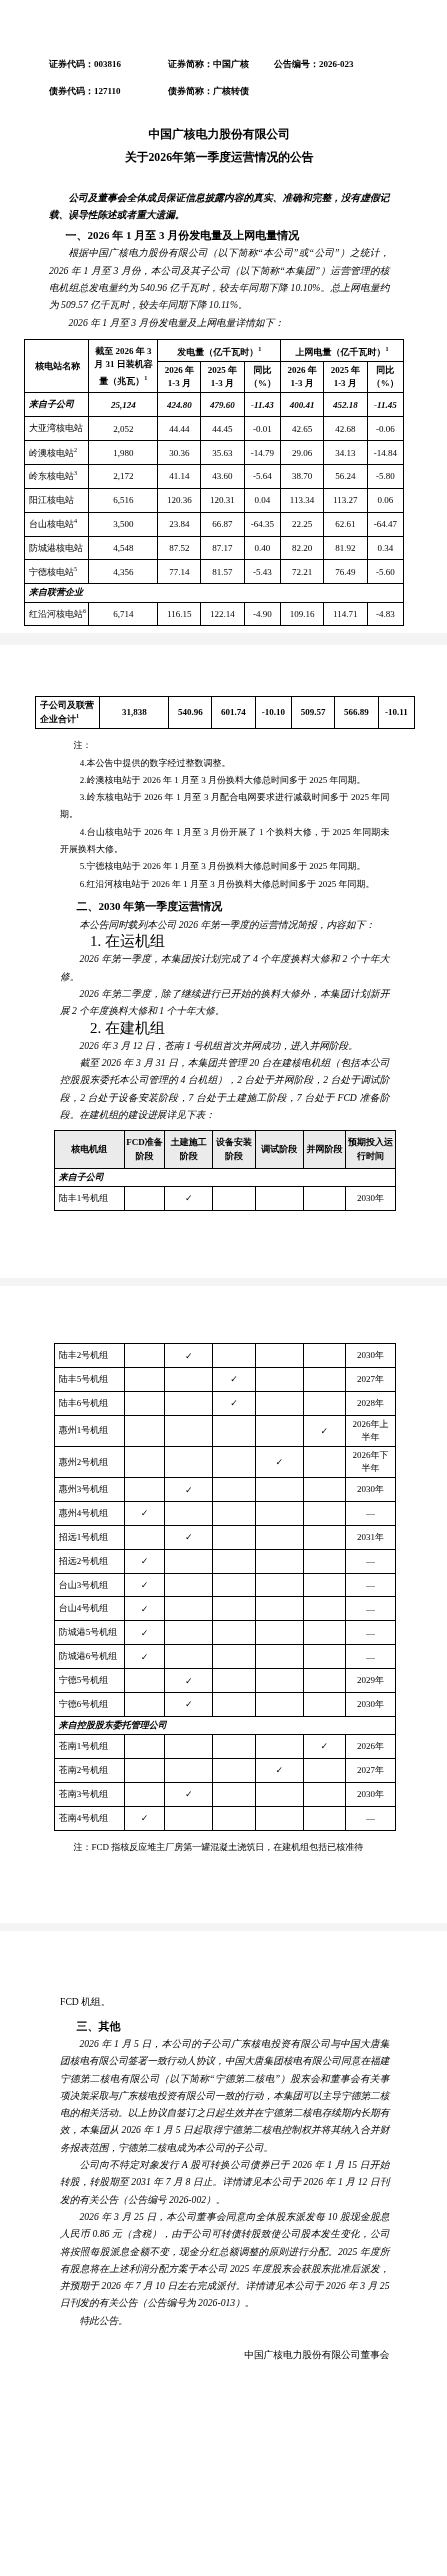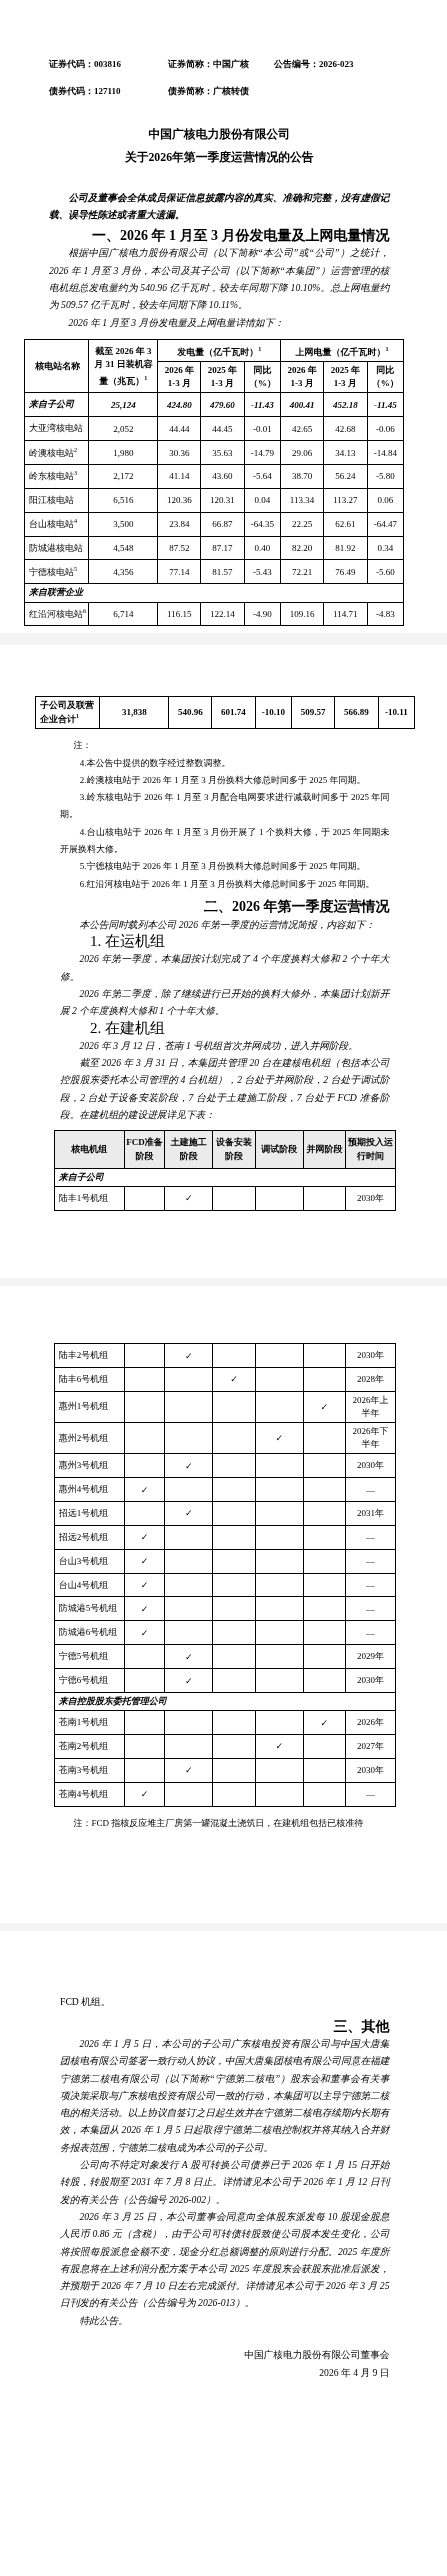--- a/index.html
+++ b/index.html
@@ -29,21 +29,21 @@
   .doc-head{display:flex;margin:0 25px 0 25px;font-size:9px;font-weight:bold;line-height:12.4px;}
   .doc-head .c1{width:119px;}
   .doc-head .c2{width:106px;}
   .doc-head .c3{flex:1;}
   .doc-head + .doc-head{margin-top:15px;}
 
   .doc-title{margin-top:25px;text-align:center;font-size:11.8px;font-weight:bold;line-height:23.5px;}
 
   .para{margin:0 25px;font-size:9.7px;line-height:17.3px;text-align:justify;text-indent:2em;font-style:italic;}
   .declaration{font-weight:bold;margin-top:18.7px;}
-  .heading{margin:4.1px 25px 0 25px;font-size:14px;font-weight:bold;line-height:17.3px;text-indent:1.5em;text-align:right;}
+  .heading{margin:4.1px 25px 0 25px;font-size:11px;font-weight:bold;line-height:17.3px;text-indent:1.5em;}
   .subheading{margin:0 25px;font-size:15px;font-weight:normal;line-height:17.3px;text-indent:2em;}
   .note-line{margin:8.3px 25px 0 25px;font-size:9px;line-height:17.3px;text-indent:1.5em;}
   .footnote{margin:0 25px;font-size:9px;line-height:17.3px;text-align:justify;text-indent:2.2em;}
   .plain-line{margin:0 25px;font-size:9.7px;line-height:17.3px;}
 
   
   table{border-collapse:collapse;table-layout:fixed;font-size:9px;}
   .tbl1{width:380px;margin-top:7px;border:1.4px solid #000;}
   .tbl1 th,.tbl1 td{border:0.7px solid #000;padding:2.1px 2.1px;}
   .tbl1 thead th{font-weight:bold;text-align:center;line-height:13px;background:#fff;}
@@ -243,21 +243,21 @@
   </table>
 
   <p class="note-line">注：</p>
   <p class="footnote">4.本公告中提供的数字经过整数调整。</p>
   <p class="footnote">2.岭澳核电站于 2026 年 1 月至 3 月份换料大修总时间多于 2025 年同期。</p>
   <p class="footnote">3.岭东核电站于 2026 年 1 月至 3 月配合电网要求进行减载时间多于 2025 年同期。</p>
   <p class="footnote">4.台山核电站于 2026 年 1 月至 3 月份开展了 1 个换料大修，于 2025 年同期未开展换料大修。</p>
   <p class="footnote">5.宁德核电站于 2026 年 1 月至 3 月份换料大修总时间多于 2025 年同期。</p>
   <p class="footnote">6.红沿河核电站于 2026 年 1 月至 3 月份换料大修总时间多于 2025 年同期。</p>
 
-  <p class="heading" style="margin-top:5.5px;">二、2026 年第一季度运营情况</p>
+  <p class="heading" style="margin-top:5.5px;">二、2030 年第一季度运营情况</p>
   <p class="para">本公告同时载列本公司 2026 年第一季度的运营情况简报，内容如下：</p>
   <p class="subheading">1. 在运机组</p>
   <p class="para">2026 年第一季度，本集团按计划完成了 4 个年度换料大修和 2 个十年大修。</p>
   <p class="para">2026 年第二季度，除了继续进行已开始的换料大修外，本集团计划新开展 2 个年度换料大修和 1 个十年大修。</p>
   <p class="subheading">2. 在建机组</p>
   <p class="para">2026 年 3 月 12 日，苍南 1 号机组首次并网成功，进入并网阶段。</p>
   <p class="para">截至 2026 年 3 月 31 日，本集团共管理 20 台在建核电机组（包括本公司控股股东委托本公司管理的 4 台机组），2 台处于并网阶段，2 台处于调试阶段，2 台处于设备安装阶段，7 台处于土建施工阶段，7 台处于 FCD 准备阶段。在建机组的建设进展详见下表：</p>
 
   <table class="tbl2">
     <colgroup>
@@ -315,20 +315,29 @@
         <tr>
           <td class="name-cell">陆丰2号机组</td>
           <td class="val-cell"></td>
           <td class="val-cell">✓</td>
           <td class="val-cell"></td>
           <td class="val-cell"></td>
           <td class="val-cell"></td>
           <td class="val-cell">2030年</td>
         </tr>
         <tr>
+          <td class="name-cell">陆丰5号机组</td>
+          <td class="val-cell"></td>
+          <td class="val-cell"></td>
+          <td class="val-cell">✓</td>
+          <td class="val-cell"></td>
+          <td class="val-cell"></td>
+          <td class="val-cell">2027年</td>
+        </tr>
+        <tr>
           <td class="name-cell">陆丰6号机组</td>
           <td class="val-cell"></td>
           <td class="val-cell"></td>
           <td class="val-cell">✓</td>
           <td class="val-cell"></td>
           <td class="val-cell"></td>
           <td class="val-cell">2028年</td>
         </tr>
         <tr>
           <td class="name-cell">惠州1号机组</td>
@@ -490,16 +499,15 @@
   <p class="plain-line">FCD 机组。</p>
 
   <p class="heading" style="margin-top:7px;">三、其他</p>
   <p class="para">2026 年 1 月 5 日，本公司的子公司广东核电投资有限公司与中国大唐集团核电有限公司签署一致行动人协议，中国大唐集团核电有限公司同意在福建宁德第二核电有限公司（以下简称“宁德第二核电”）股东会和董事会有关事项决策采取与广东核电投资有限公司一致的行动，本集团可以主导宁德第二核电的相关活动。以上协议自签订之日起生效并在宁德第二核电存续期内长期有效，本集团从 2026 年 1 月 5 日起取得宁德第二核电控制权并将其纳入合并财务报表范围，宁德第二核电成为本公司的子公司。</p>
   <p class="para">公司向不特定对象发行 A 股可转换公司债券已于 2026 年 1 月 15 日开始转股，转股期至 2031 年 7 月 8 日止。详情请见本公司于 2026 年 1 月 12 日刊发的有关公告（公告编号 2026-002）。</p>
   <p class="para">2026 年 3 月 25 日，本公司董事会同意向全体股东派发每 10 股现金股息人民币 0.86 元（含税），由于公司可转债转股致使公司股本发生变化，公司将按照每股派息金额不变，现金分红总额调整的原则进行分配。2025 年度所有股息将在上述利润分配方案于本公司 2025 年度股东会获股东批准后派发，并预期于 2026 年 7 月 10 日左右完成派付。详情请见本公司于 2026 年 3 月 25 日刊发的有关公告（公告编号为 2026-013）。</p>
   <p class="para">特此公告。</p>
 
   <div class="sig-block">
     <div>中国广核电力股份有限公司董事会</div>
-    <div>2026 年 4 月 9 日</div>
   </div>
 </div>
 
 
 </body></html>

